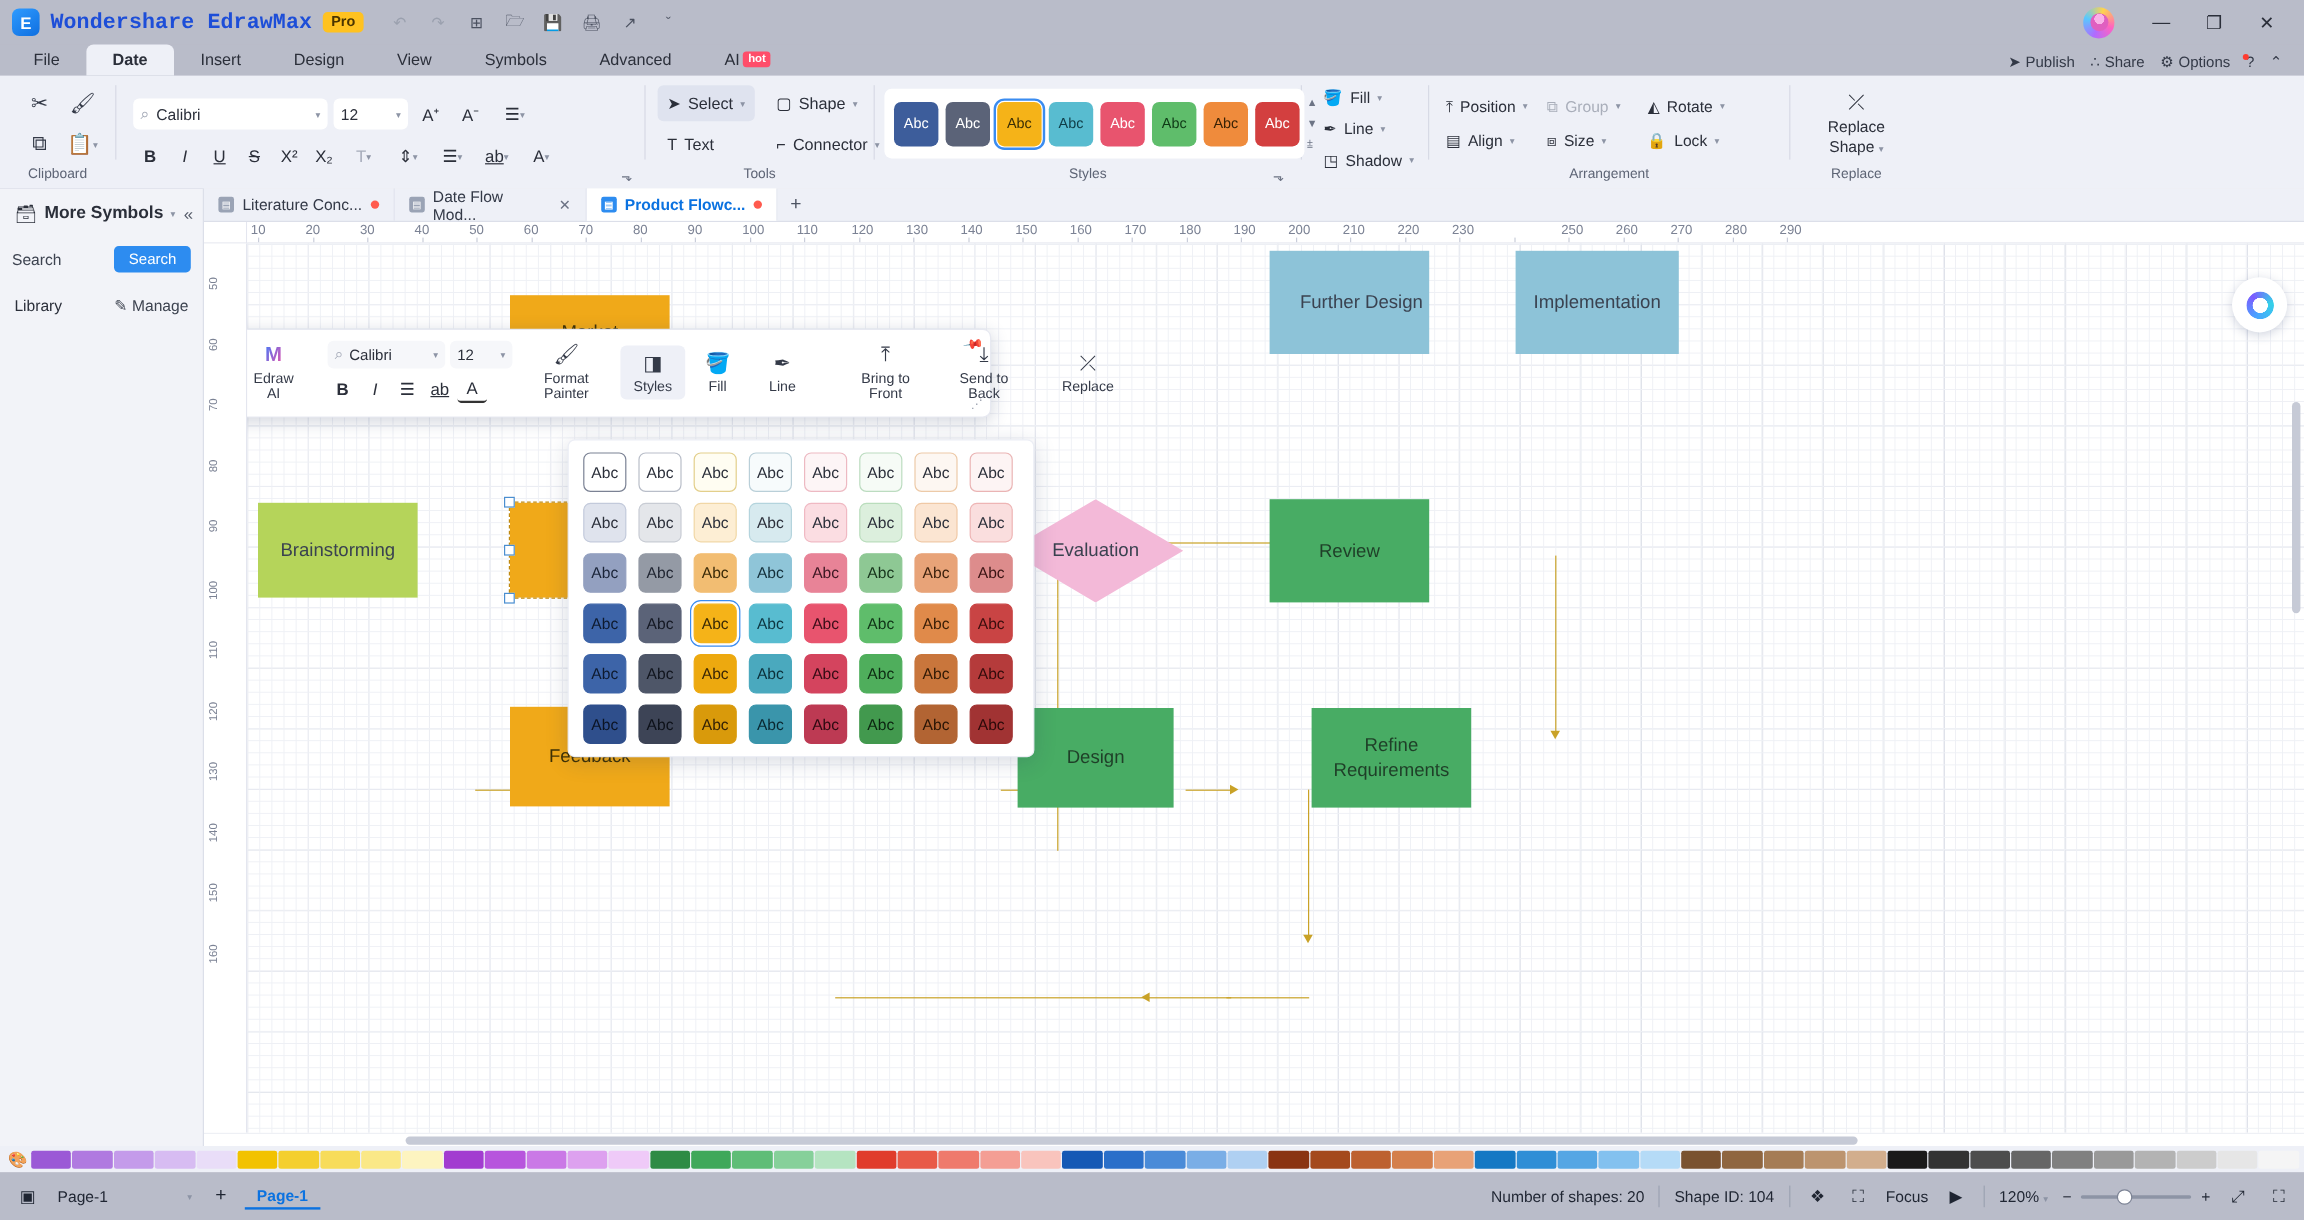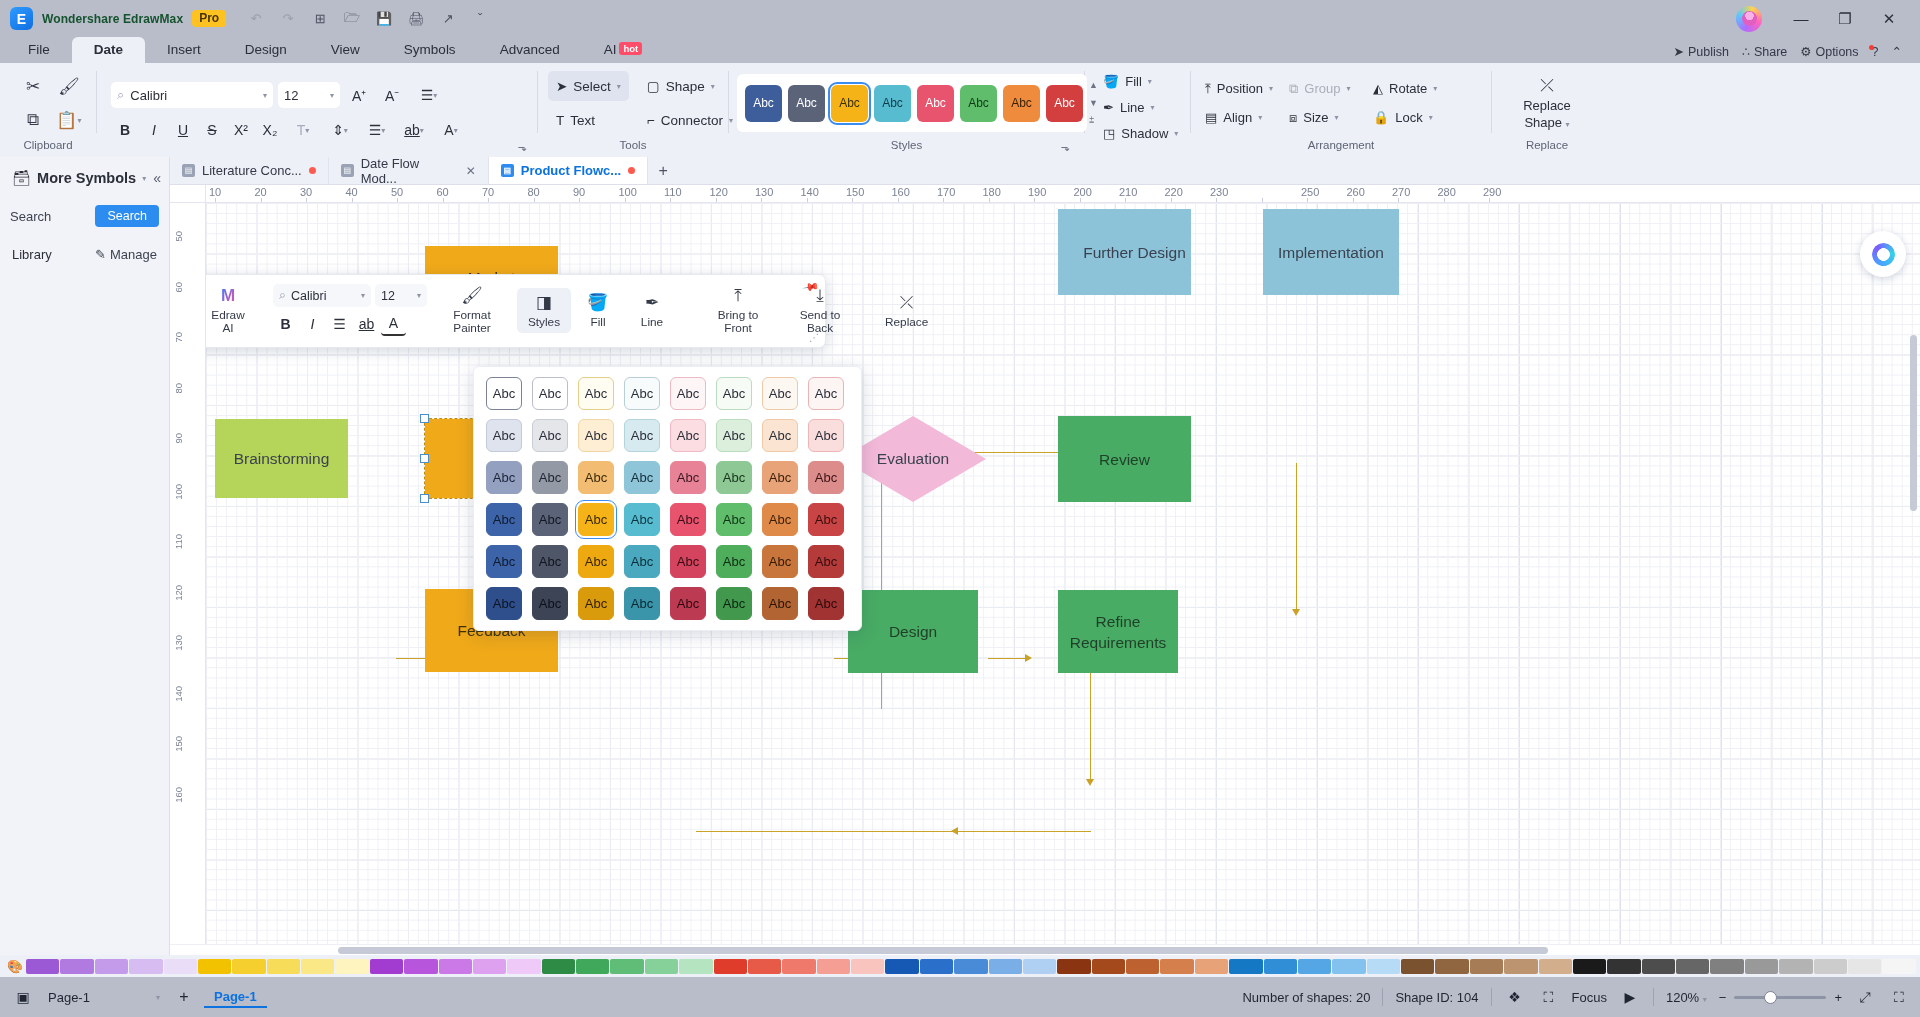--- a/index.html
+++ b/index.html
@@ -15,21 +15,21 @@
   .titlebar{
     height:37px; background:#b9bcc9; display:flex; align-items:center;
     padding:0 10px; position:relative;
   }
   .logo{
     width:23px;height:23px;border-radius:6px;
     background:linear-gradient(145deg,#2f9bff,#0f6fe0);
     display:flex;align-items:center;justify-content:center;
     color:#fff;font-size:14px;font-weight:bold;margin-right:9px;flex:0 0 auto;
   }
-  .apptitle{font-size:12px;font-weight:bold;color:#14532d;letter-spacing:.1px;}
+  .apptitle{font-size:18px;font-weight:bold;color:#1d4ed8;letter-spacing:.1px;font-family:Liberation Mono, monospace;}
   .pro-badge{
     margin-left:9px;background:#ffc220;color:#4a3500;font-weight:bold;
     font-size:12px;border-radius:4px;padding:1px 7px 2px;
   }
   .qat{display:flex;align-items:center;gap:4px;margin-left:16px;}
   .qat .qbtn{
     width:28px;height:26px;display:flex;align-items:center;justify-content:center;
     border-radius:4px;color:#4b5160;
   }
   .qat .qbtn.dim{color:#9aa0ae;}
@@ -719,21 +719,21 @@
 
 
         <div class="node" style="left:852px;top:213px;width:133px;height:86px;background:#48ac64;color:#1f3f28;">
           <span>Review</span>
         </div>
 
         <div class="node" style="left:642px;top:387px;width:130px;height:83px;background:#48ac64;color:#1f3f28;">
           <span>Design</span>
         </div>
 
-        <div class="node" style="left:852px;top:387px;width:120px;height:83px;background:#48ac64;color:#1f3f28;justify-content:center;">
+        <div class="node" style="left:887px;top:387px;width:133px;height:83px;background:#48ac64;color:#1f3f28;justify-content:center;">
           <span>Refine Requirements</span>
         </div>
 
         <div class="diamond" style="left:634px;top:213px;width:146px;height:86px;">
           <span>Evaluation</span>
         </div>
 
         <div class="minibar" style="left:-17px;top:71px;width:637px;">
           <div class="mb-sec">
             <div class="mb-stack">

